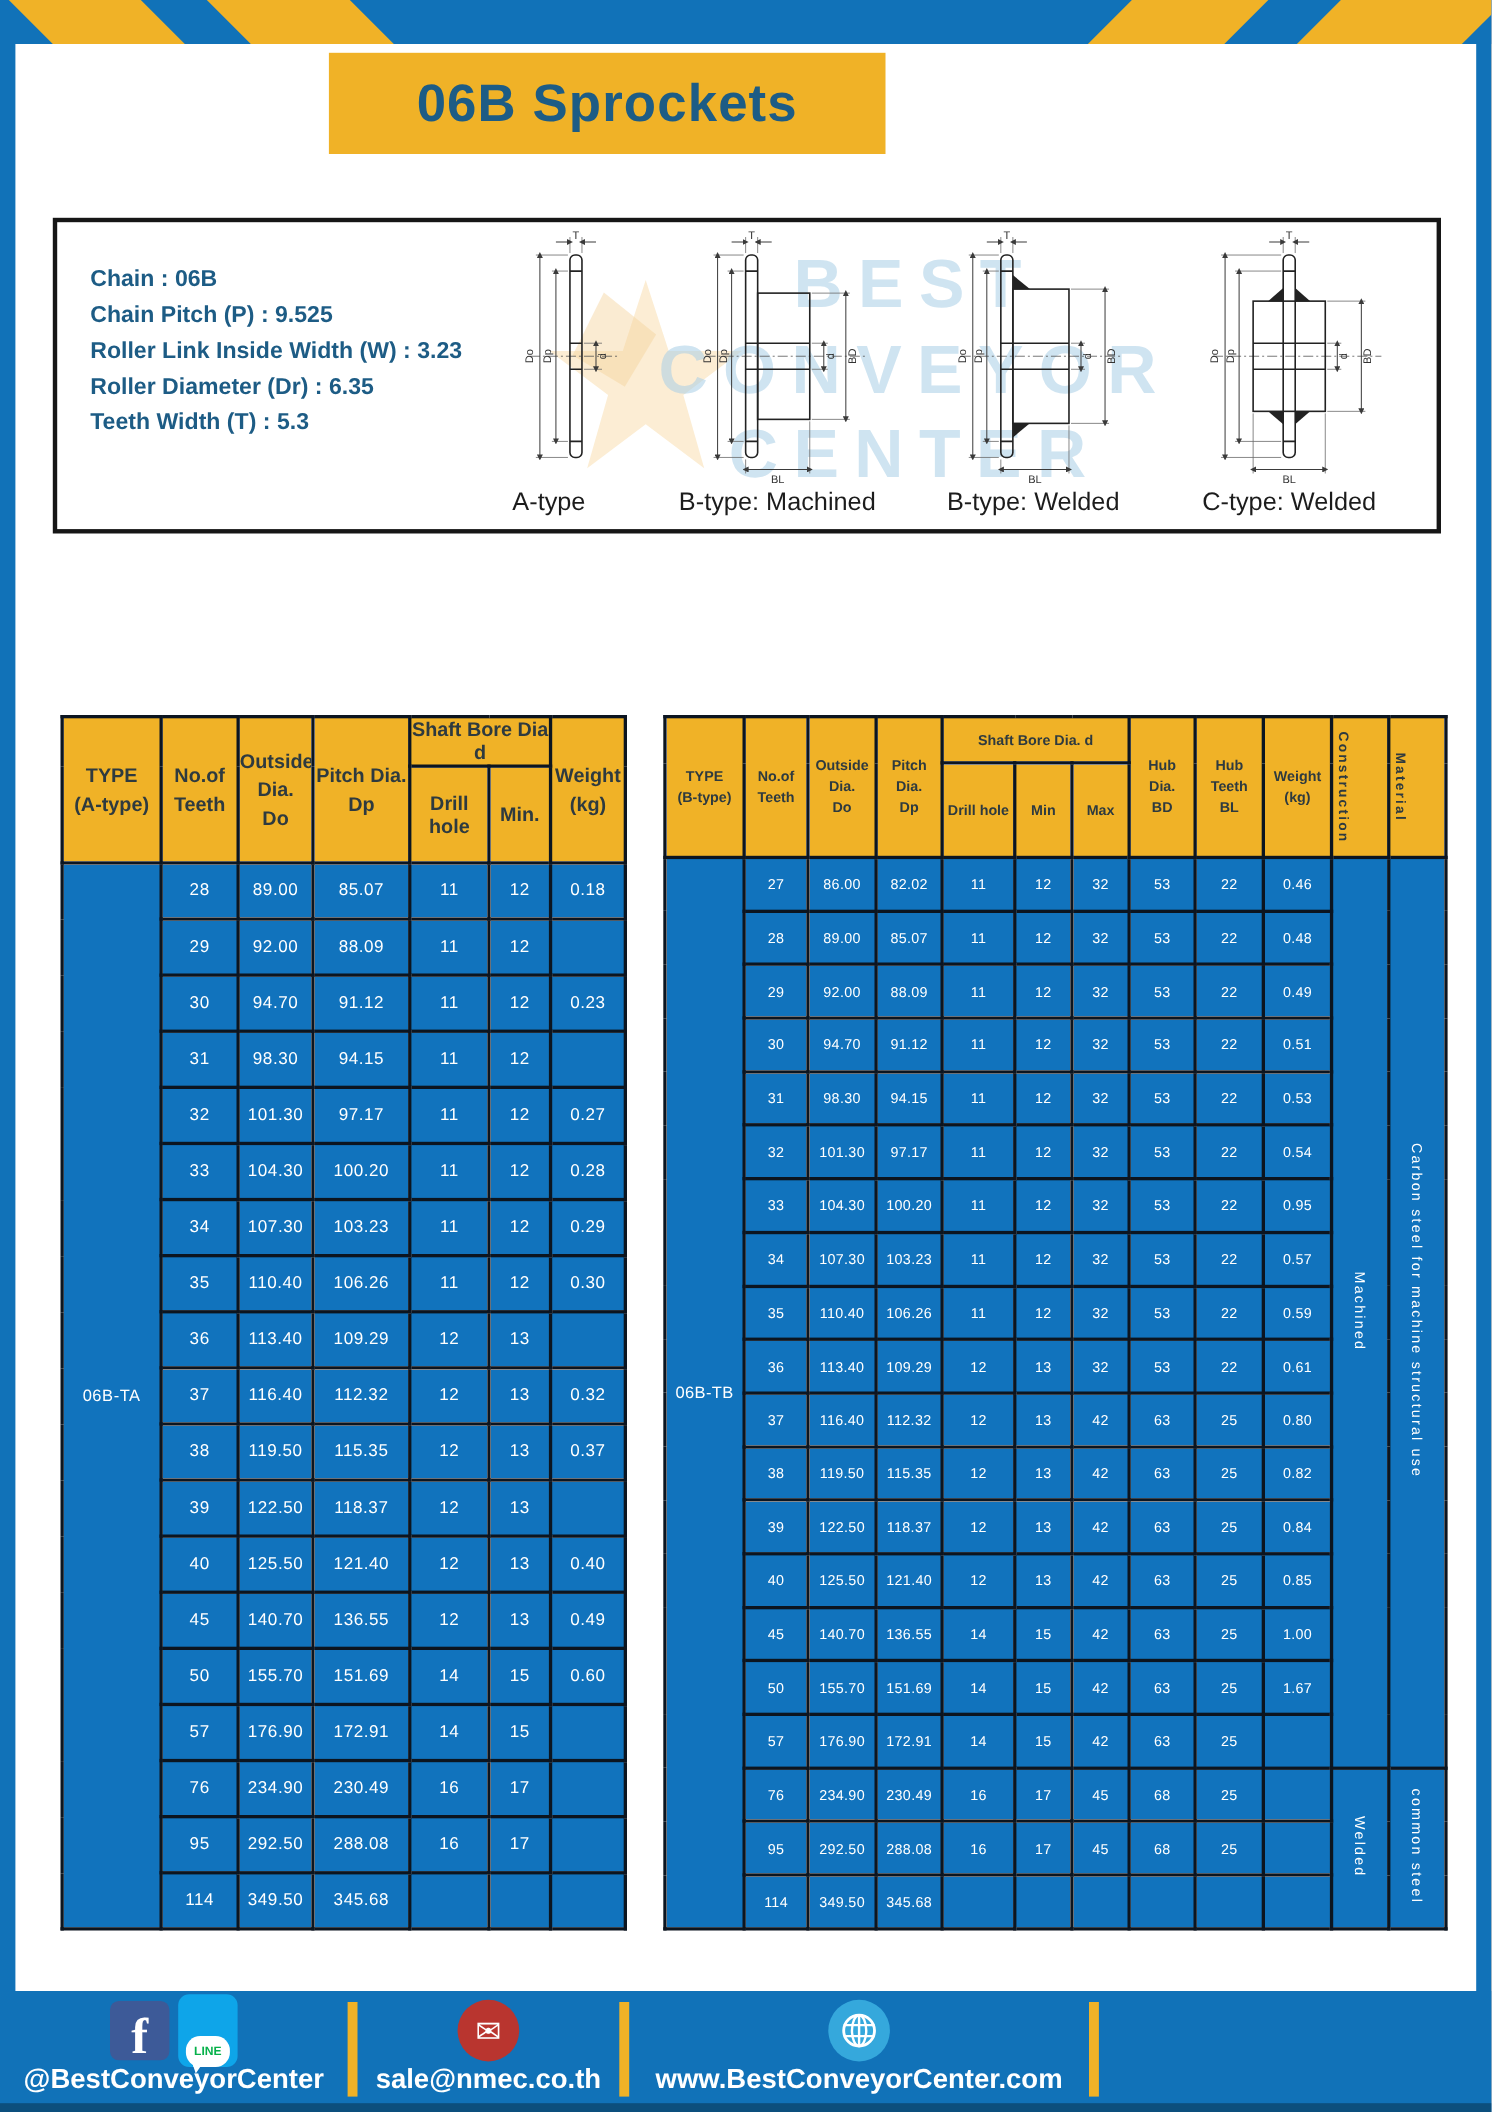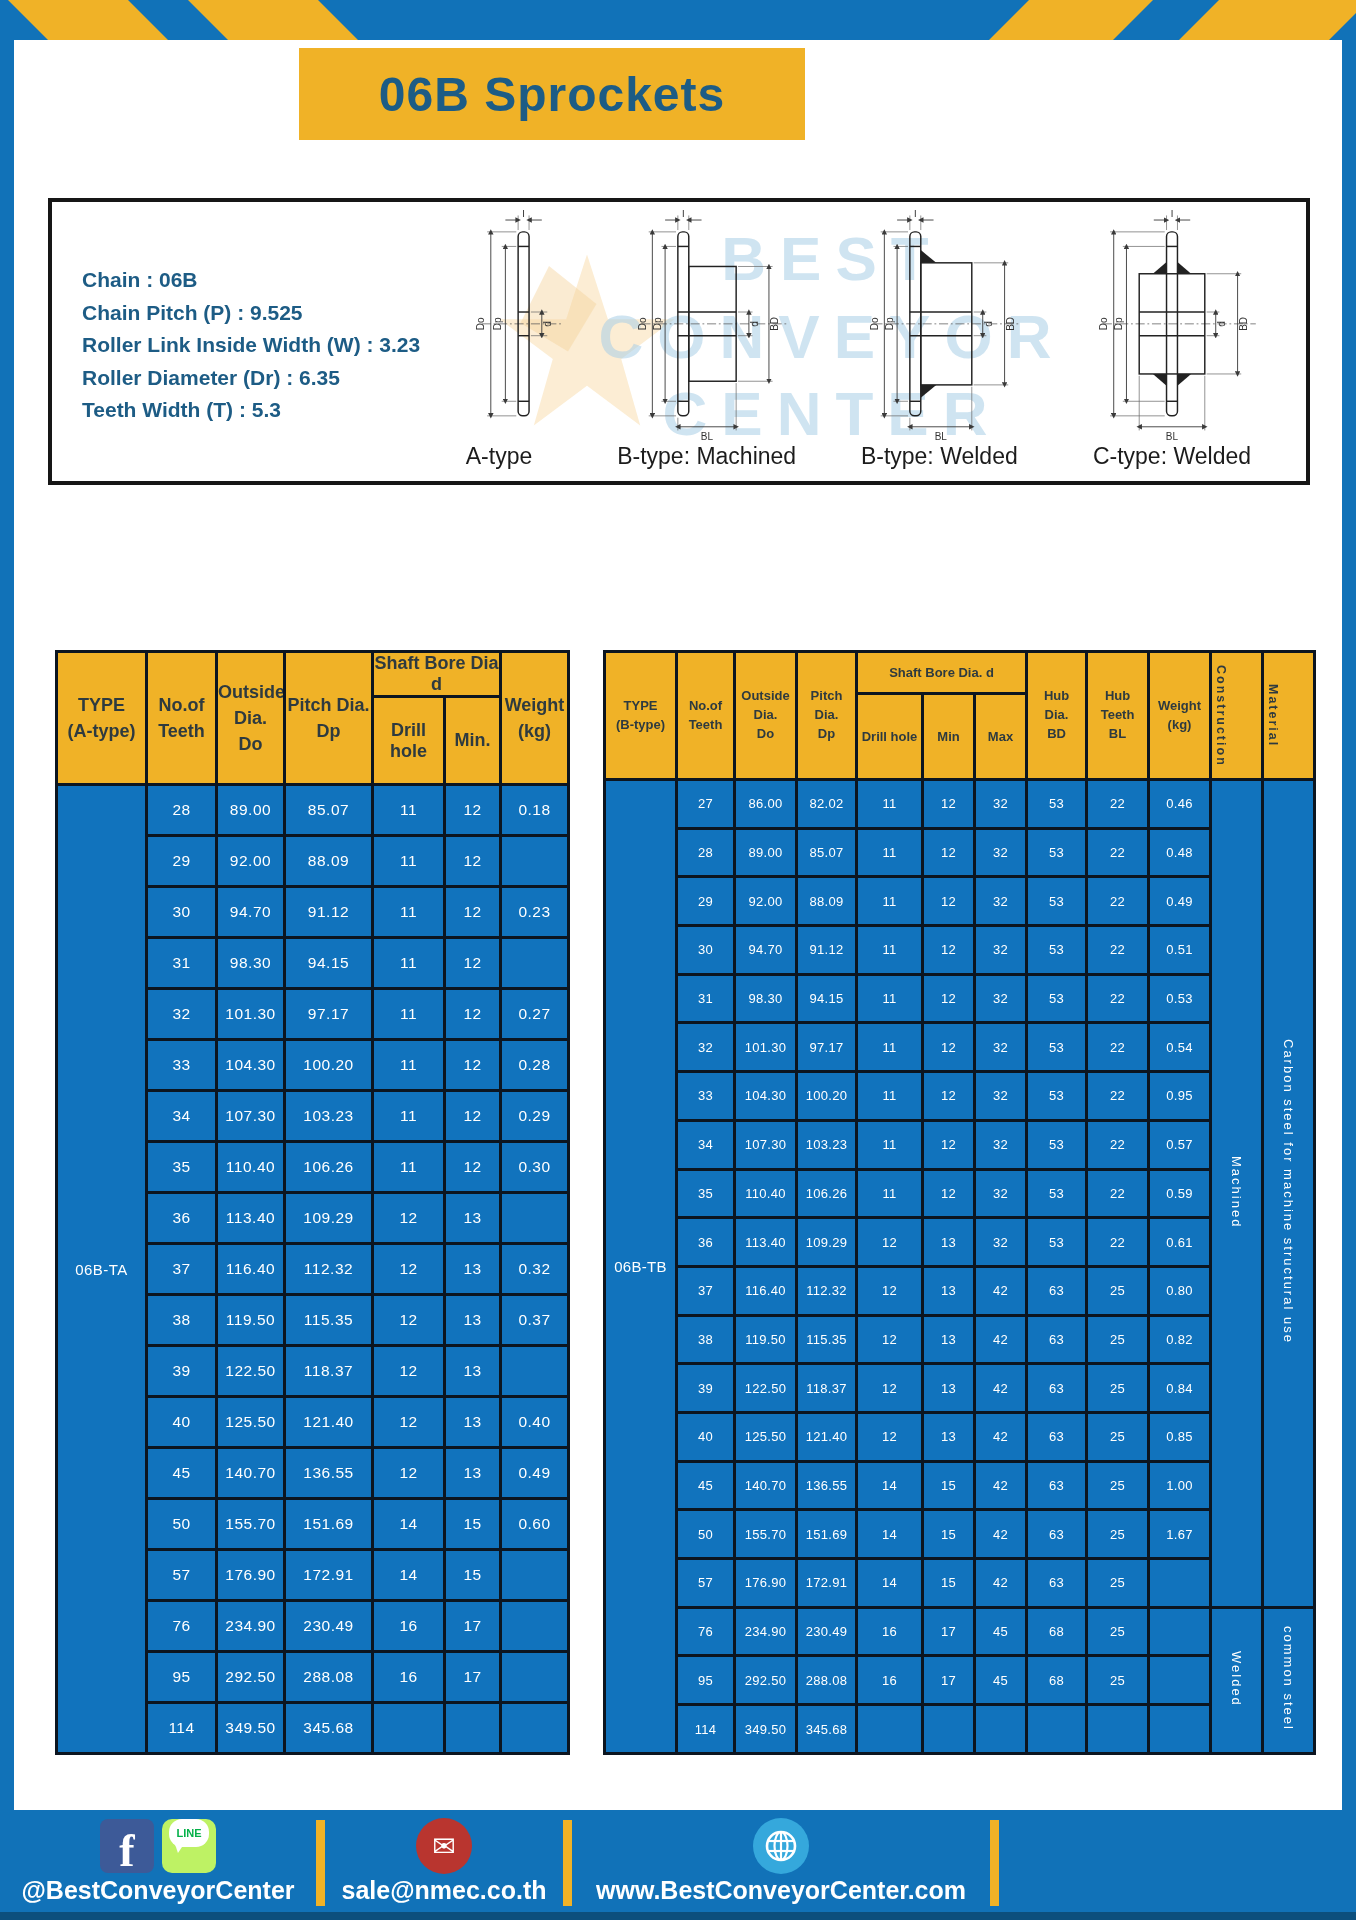--- a/index.html
+++ b/index.html
@@ -31,21 +31,21 @@
   .title-box{position:absolute;left:299px;top:48px;width:506px;height:92px;background:var(--yellow);
     display:flex;align-items:center;justify-content:center;z-index:2;}
   .title-box h1{font-size:48px;font-weight:bold;color:var(--title-text);letter-spacing:1px;}
 
   
   .diagram-box{position:absolute;left:48px;top:198px;width:1262px;height:287px;border:4px solid #161616;
     background:#fff;z-index:2;display:flex;align-items:stretch;overflow:hidden;}
   .watermark{position:absolute;left:430px;top:18px;width:700px;text-align:center;z-index:0;
     font-weight:bold;color:rgba(168,205,229,.55);font-size:62px;line-height:1.25;letter-spacing:14px;user-select:none;}
   .wm-blob{position:absolute;left:440px;top:40px;width:190px;height:200px;z-index:0;opacity:.5;}
-  .specs{position:relative;z-index:1;flex:0 0 372px;padding:62px 0 0 30px;}
+  .specs{position:relative;z-index:1;flex:0 0 372px;padding:36px 0 0 30px;}
   .specs .line{font-size:21px;font-weight:bold;color:var(--title-text);line-height:1.55;white-space:nowrap;}
   .figures{position:relative;z-index:1;flex:1;display:flex;justify-content:space-between;padding:8px 34px 0 0;}
   .figure{display:flex;flex-direction:column;align-items:center;}
   .figure svg{display:block;}
   .figure .fig-label{font-size:23px;color:#1c1c1c;margin-top:-2px;white-space:nowrap;}
   .dim{stroke:#3a3a3a;stroke-width:1;fill:none;}
   .ext{stroke:#6a6a6a;stroke-width:.8;fill:none;}
   .body-line{stroke:#222;stroke-width:1.6;fill:none;}
   .weld{fill:#222;}
   .cl{stroke:#555;stroke-width:.8;stroke-dasharray:10 3 2 3;fill:none;}
@@ -76,21 +76,21 @@
   .footer-strip{position:absolute;left:0;bottom:0;width:100%;height:8px;background:var(--footer-strip);}
   .f-sec{display:flex;flex-direction:column;align-items:center;justify-content:flex-start;padding-top:6px;}
   .f-sec .icons{height:60px;display:flex;align-items:center;gap:8px;}
   .f-sec .f-label{font-size:25px;font-weight:bold;color:#fff;white-space:nowrap;margin-top:0px;}
   .f-sep{width:9px;background:var(--yellow);margin:10px 0 14px 0;}
   .sec1{flex:0 0 316px;}
   .sec2{flex:0 0 238px;}
   .sec3{flex:0 0 418px;}
   .sec4{flex:1;}
   .icon-fb{width:54px;height:54px;border-radius:8px;background:#3d5a98;color:#fff;display:flex;align-items:flex-end;justify-content:center;font-weight:bold;font-size:46px;line-height:.95;font-family:"Liberation Serif",serif;}
-  .icon-line{width:54px;height:54px;border-radius:10px;background:#bef264;position:relative;display:flex;align-items:flex-start;justify-content:center;}
+  .icon-line{width:54px;height:66px;border-radius:10px;background:#0ea5e9;position:relative;display:flex;align-items:flex-end;justify-content:center;}
   .line-bubble{width:40px;height:28px;background:#fff;border-radius:13px;display:flex;align-items:center;justify-content:center;
     font-size:11px;font-weight:bold;color:#06b14a;position:relative;}
   .line-bubble:after{content:"";position:absolute;left:7px;bottom:-6px;width:0;height:0;border:6px solid transparent;border-top-color:#fff;border-left-color:#fff;transform:skewX(18deg);}
   .icon-round{width:56px;height:56px;border-radius:50%;display:flex;align-items:center;justify-content:center;}
   .icon-mail{background:#b9352f;color:#fff;font-size:28px;}
   .icon-globe{background:#35a8dc;}
   .icon-phone{background:#f2c12e;}
 
   .noselect{user-select:none;}
 </style>

